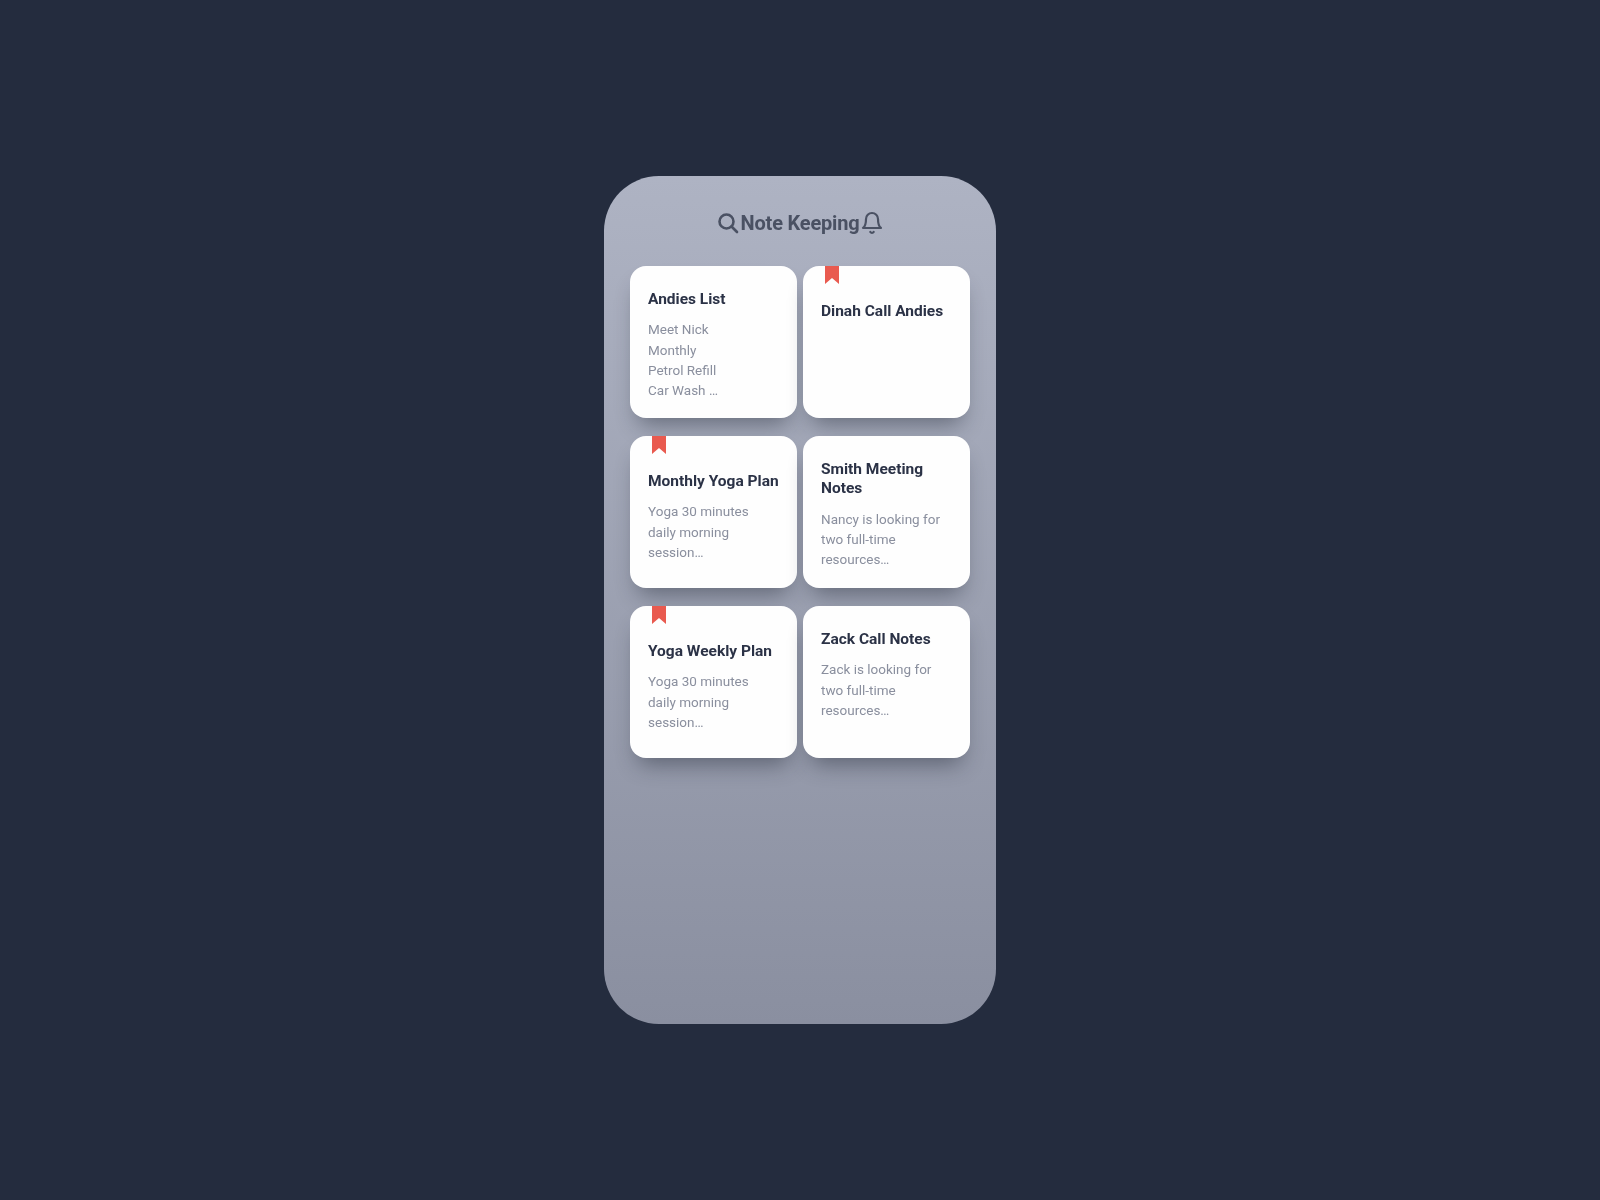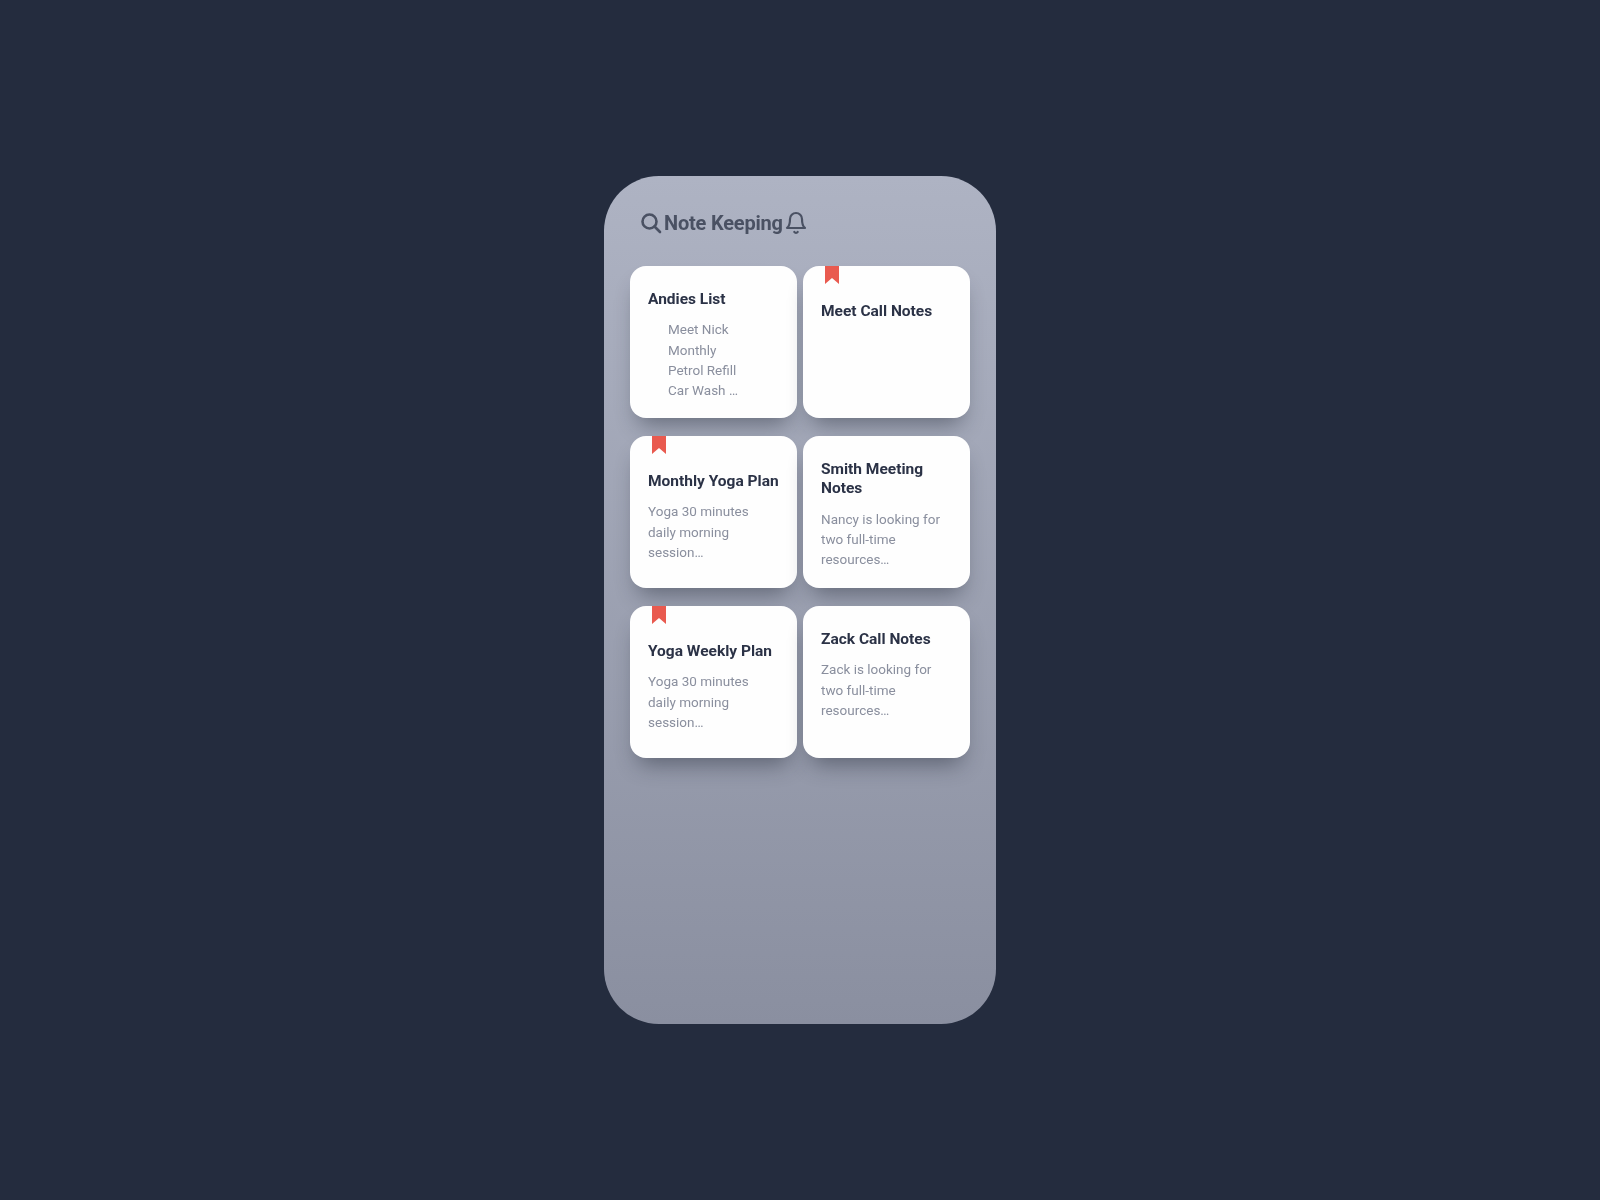--- a/index.html
+++ b/index.html
@@ -15,21 +15,21 @@
     width: 392px;
     height: 848px;
     background: linear-gradient(180deg, #aeb3c3 0%, #8a8fa0 100%);
     border-radius: 55px;
     position: relative;
     overflow: hidden;
   }
   .header {
     display: flex;
     align-items: center;
-    justify-content: flex-start;
+    justify-content: center;
     padding: 34px 34px 18px 34px;
   }
   .icon-btn {
     width: 26px;
     height: 26px;
     display: flex;
     align-items: center;
     justify-content: center;
     color: #4a5163;
     cursor: pointer;
@@ -71,21 +71,21 @@
     line-height: 1.25;
     margin-bottom: 10px;
     margin-top: 6px;
   }
   .card-title.with-bookmark { margin-top: 18px; }
   .card-body {
     font-size: 13.5px;
     color: #8a8f9e;
     line-height: 1.5;
   }
-  .card-list .line { display: block; margin-left: 20px; }
+  .card-list .line { display: block; }
 </style>
 </head>
 <body>
 
 <div class="phone">
 
   <div class="header">
     <div class="icon-btn">
       <svg viewBox="0 0 24 24" fill="none" stroke="currentColor" stroke-width="2.6" stroke-linecap="round" stroke-linejoin="round">
         <circle cx="10.5" cy="10.5" r="7"></circle>
@@ -110,21 +110,21 @@
           <span class="line">Petrol Refill</span>
           <span class="line">Car Wash …</span>
         </div>
       </div>
       <div class="card">
         <div class="bookmark">
           <svg width="14" height="20" viewBox="0 0 14 20">
             <path d="M0 0 H14 V18 L7 12 L0 18 Z" fill="#e95a4f"></path>
           </svg>
         </div>
-        <div class="card-title with-bookmark">Meet Call Notes</div>
+        <div class="card-title with-bookmark">Dinah Call Andies</div>
       </div>
       <div class="card">
         <div class="bookmark">
           <svg width="14" height="20" viewBox="0 0 14 20">
             <path d="M0 0 H14 V18 L7 12 L0 18 Z" fill="#e95a4f"></path>
           </svg>
         </div>
         <div class="card-title with-bookmark">Monthly Yoga Plan</div>
         <div class="card-body">Yoga 30 minutes daily morning session…</div>
       </div>

